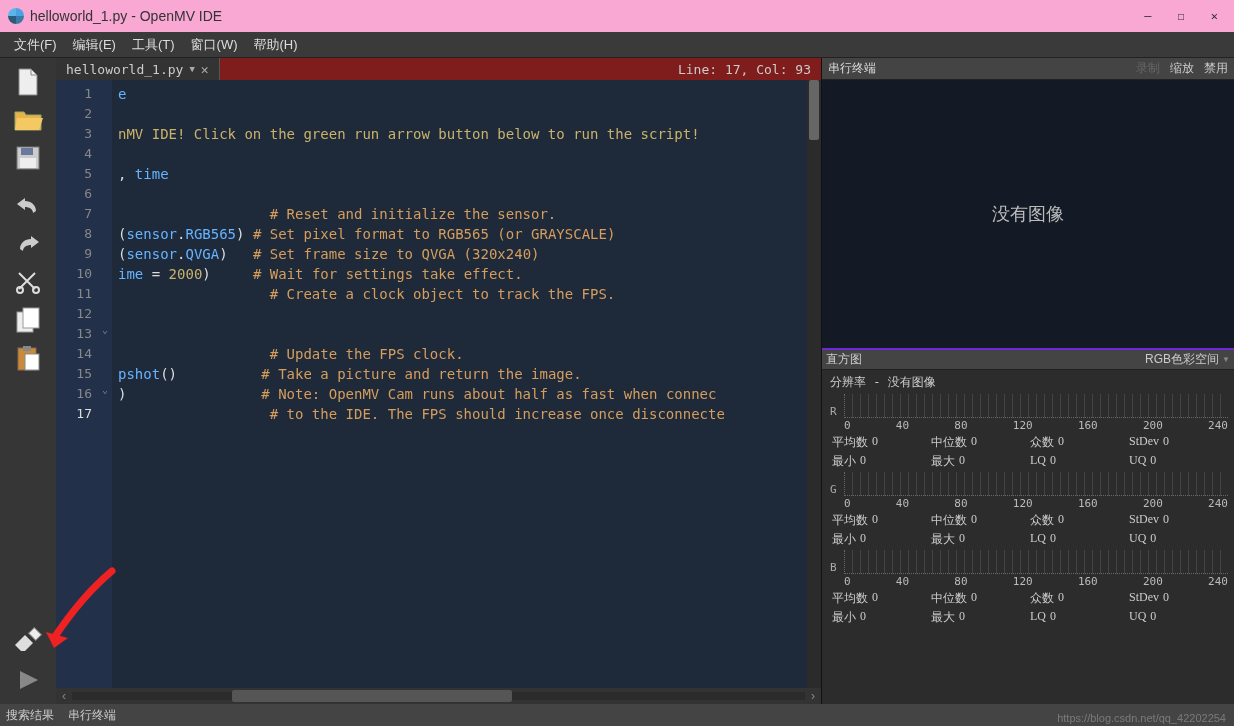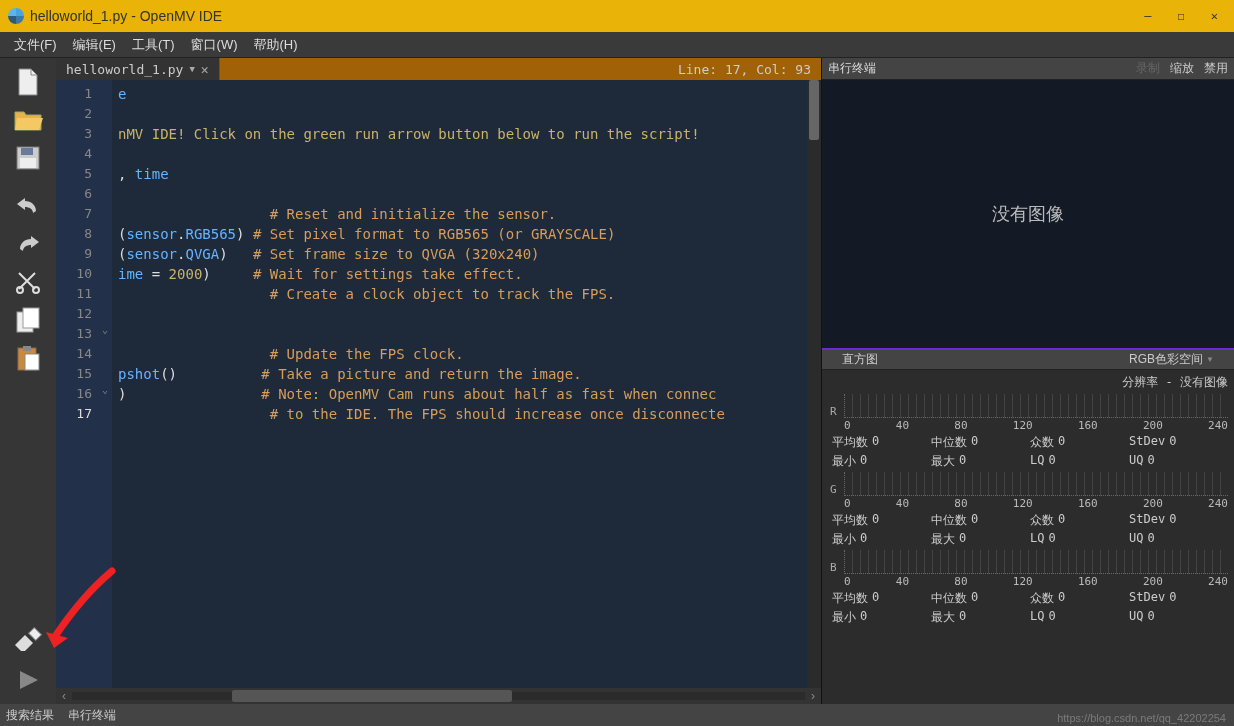--- a/index.html
+++ b/index.html
@@ -8,21 +8,21 @@
   font-size: 12px;
   background: #2c2c2c;
   color: #ddd;
   width: 1234px;
   height: 726px;
   overflow: hidden;
   position: relative;
 }
 .titlebar {
   height: 32px;
-  background: #eab308;
+  background: #f9a8d4;
   color: #000;
   display: flex;
   align-items: center;
   padding: 0 8px;
 }
 .titlebar .logo {
   width: 16px; height: 16px; margin-right: 6px;
   background: conic-gradient(#4aa3df 0 90deg, #3b7aa8 90deg 180deg, #2c5a7a 180deg 270deg, #5bb5e8 270deg 360deg);
   border-radius: 50%;
 }
@@ -66,21 +66,21 @@
 .editor-area {
   flex: 1;
   display: flex;
   flex-direction: column;
   background: #1e2a3a;
   border-right: 1px solid #111;
   min-width: 0;
 }
 .tabbar {
   height: 22px;
-  background: #a16207;
+  background: #7f1d1d;
   display: flex;
   align-items: center;
   font-family: "Consolas", monospace;
   font-size: 13px;
   color: #ccc;
 }
 .tab {
   background: #333;
   padding: 2px 10px;
   display: flex; align-items: center;
@@ -171,37 +171,37 @@
   display: flex; align-items: center; justify-content: center;
   color: #bbb;
   font-family: "Microsoft YaHei","Segoe UI",sans-serif;
   font-size: 18px;
   border-bottom: 2px solid #6d28d9;
 }
 .histo-header {
   height: 20px;
   background: #444;
   display: flex; align-items: center;
-  padding: 0 20px;
+  padding: 0 4px;
   font-size: 12px;
   color: #ccc;
   border-bottom: 1px solid #222;
   gap: 27px;
 }
 .histo-header .sel { margin-left: auto; display: flex; align-items:center; }
 .histo-header .sel .drop { font-size: 8px; margin-left: 3px; color:#888; }
 .histo-body {
   flex: 1;
   padding: 4px 6px 2px 8px;
   font-family: "Consolas","Microsoft YaHei",monospace;
   font-size: 12px;
   color: #ccc;
   overflow: hidden;
 }
-.res-line { text-align: right; margin-bottom: 3px; }
+.res-line { text-align: left; margin-bottom: 3px; }
 .channel { margin-bottom: 2px; }
 .channel .chart-row { display: flex; align-items: flex-end; }
 .channel .chlabel { width: 14px; color: #aaa; font-size: 11px;}
 .channel .chart {
   flex: 1;
   height: 24px;
   border-left: 1px dotted #666;
   border-bottom: 1px dotted #666;
   background-image: repeating-linear-gradient(to right, transparent 0, transparent 7px, #444 7px, #444 8px);
 }
@@ -213,20 +213,21 @@
   color: #bbb;
   margin-top: 1px;
 }
 .statrow {
   display: flex;
   padding-left: 2px;
   gap: 0;
   font-size: 12px;
   color: #ccc;
   margin-top: 2px;
+  font-family: Liberation Serif, serif;
 }
 .statrow .pair { flex: 1; display: flex; }
 .statrow .pair .k { margin-right: 4px; }
 
 .statusbar {
   height: 22px;
   background: #444;
   color: #aaa;
   display: flex;
   align-items: center;

